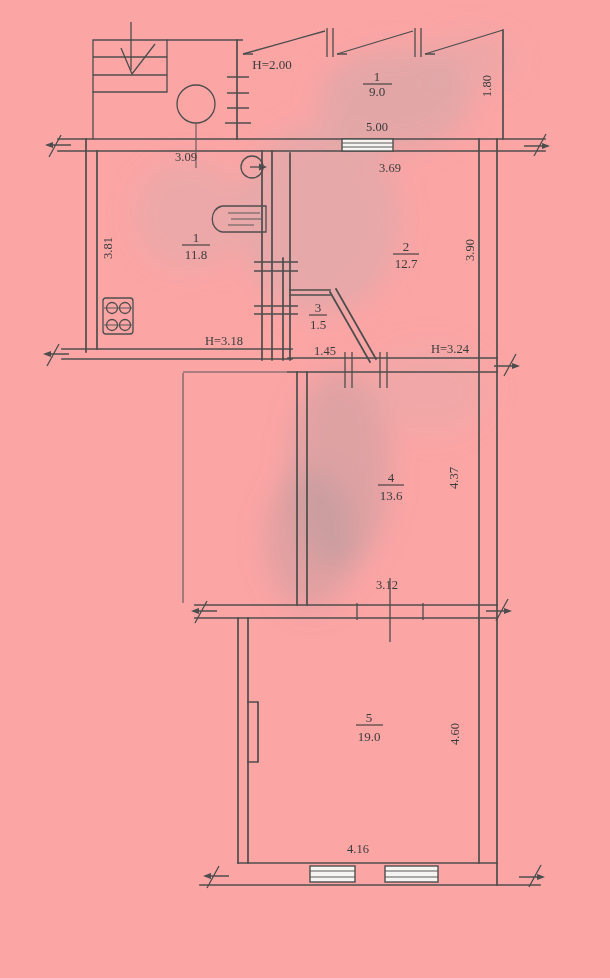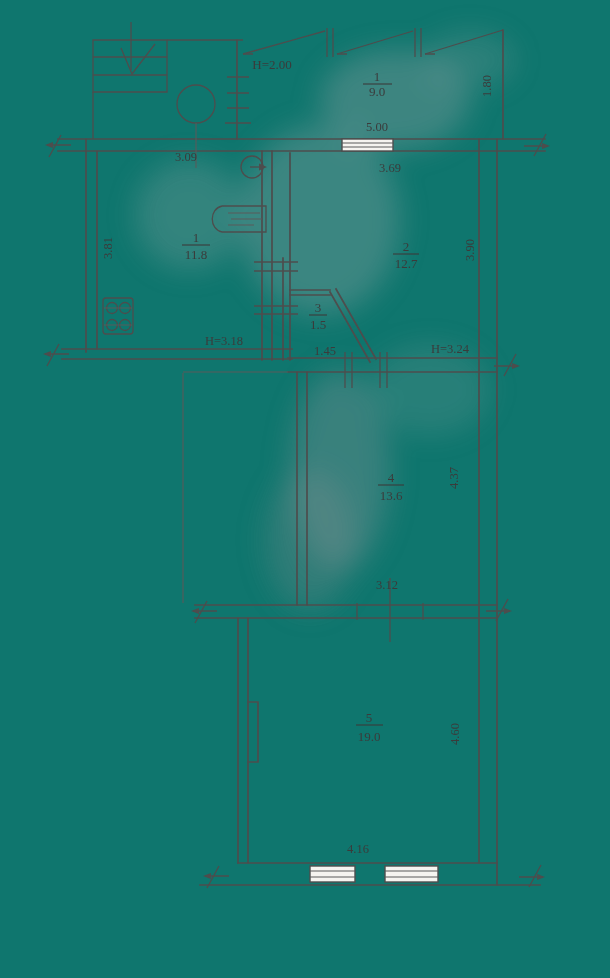--- a/index.html
+++ b/index.html
@@ -1,19 +1,19 @@
 <!DOCTYPE html>
 <html><head>
 <meta charset="utf-8">
 <style>
   html,body{margin:0;padding:0;background:#fbfaf8;}
   .canvas{
     position:relative;
     width:610px;height:978px;
-    background:#0f766e;
+    background:#fca5a5;
     overflow:hidden;
     font-family:"Liberation Serif", serif;
   }
   svg{position:absolute;inset:0;}
   .wall{stroke:#4d4d4d;stroke-width:1.7;fill:none;stroke-linecap:square;}
   .thin{stroke:#5a5a5a;stroke-width:1.1;fill:none;}
   .tick{stroke:#4d4d4d;stroke-width:1.3;fill:none;}
   .sym{stroke:#4d4d4d;stroke-width:1.3;fill:none;}
   .fillhead{fill:#4d4d4d;stroke:none;}
   .frac{stroke:#3b3b3b;stroke-width:1.1;}

